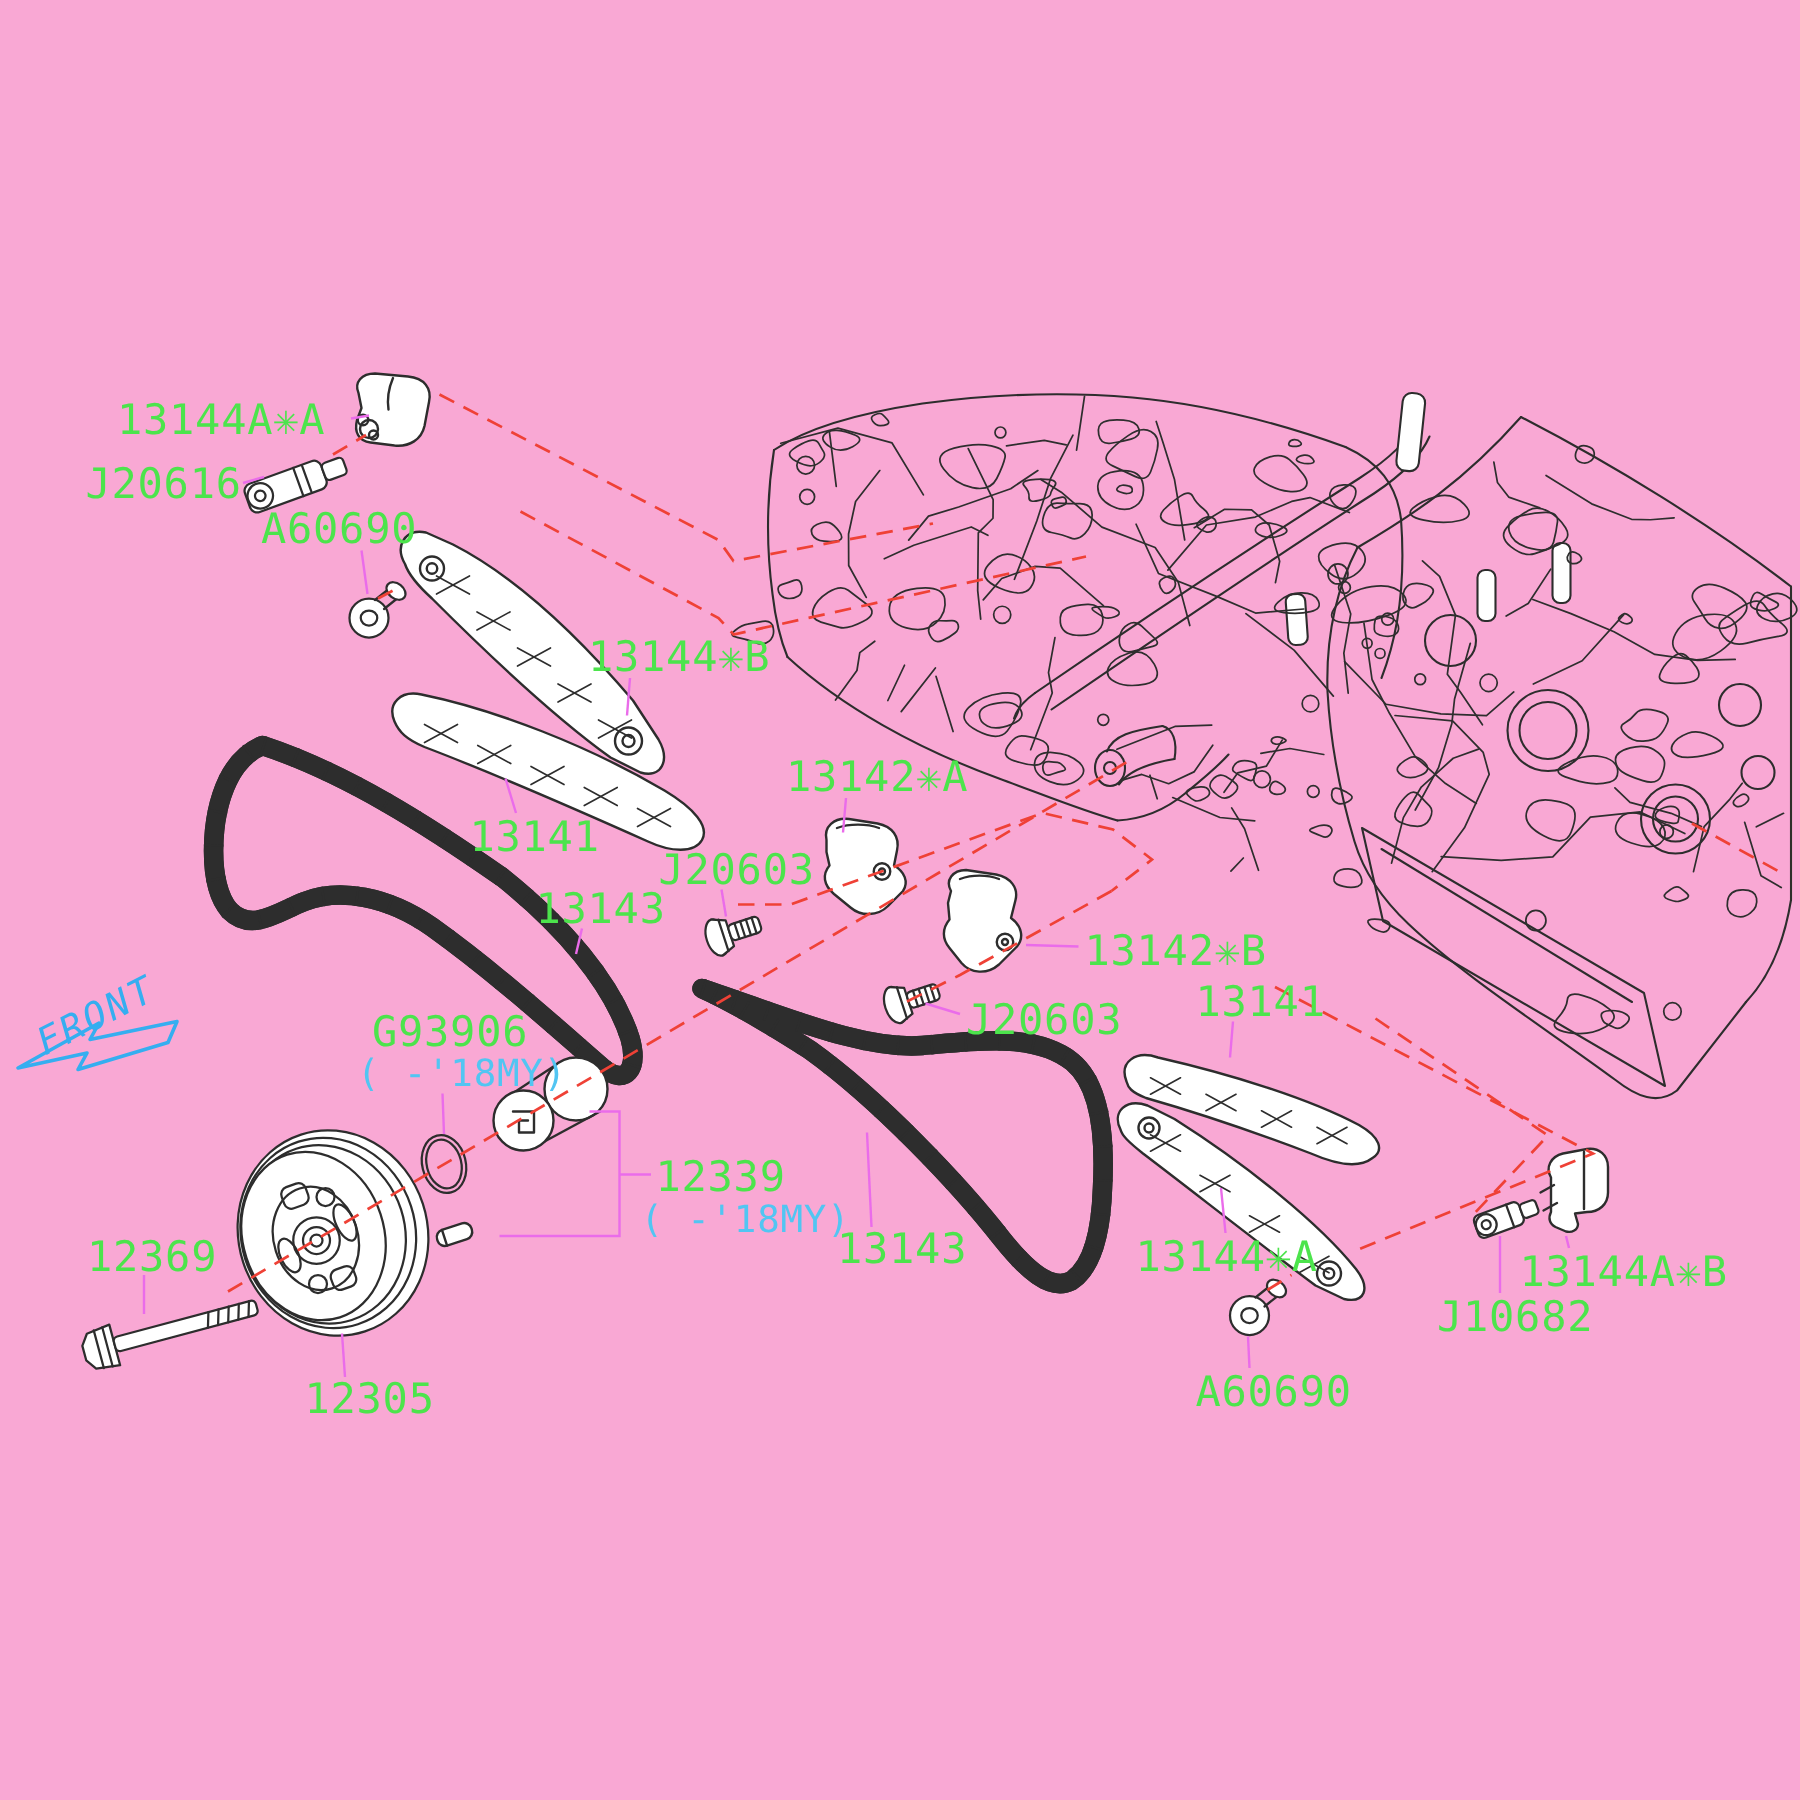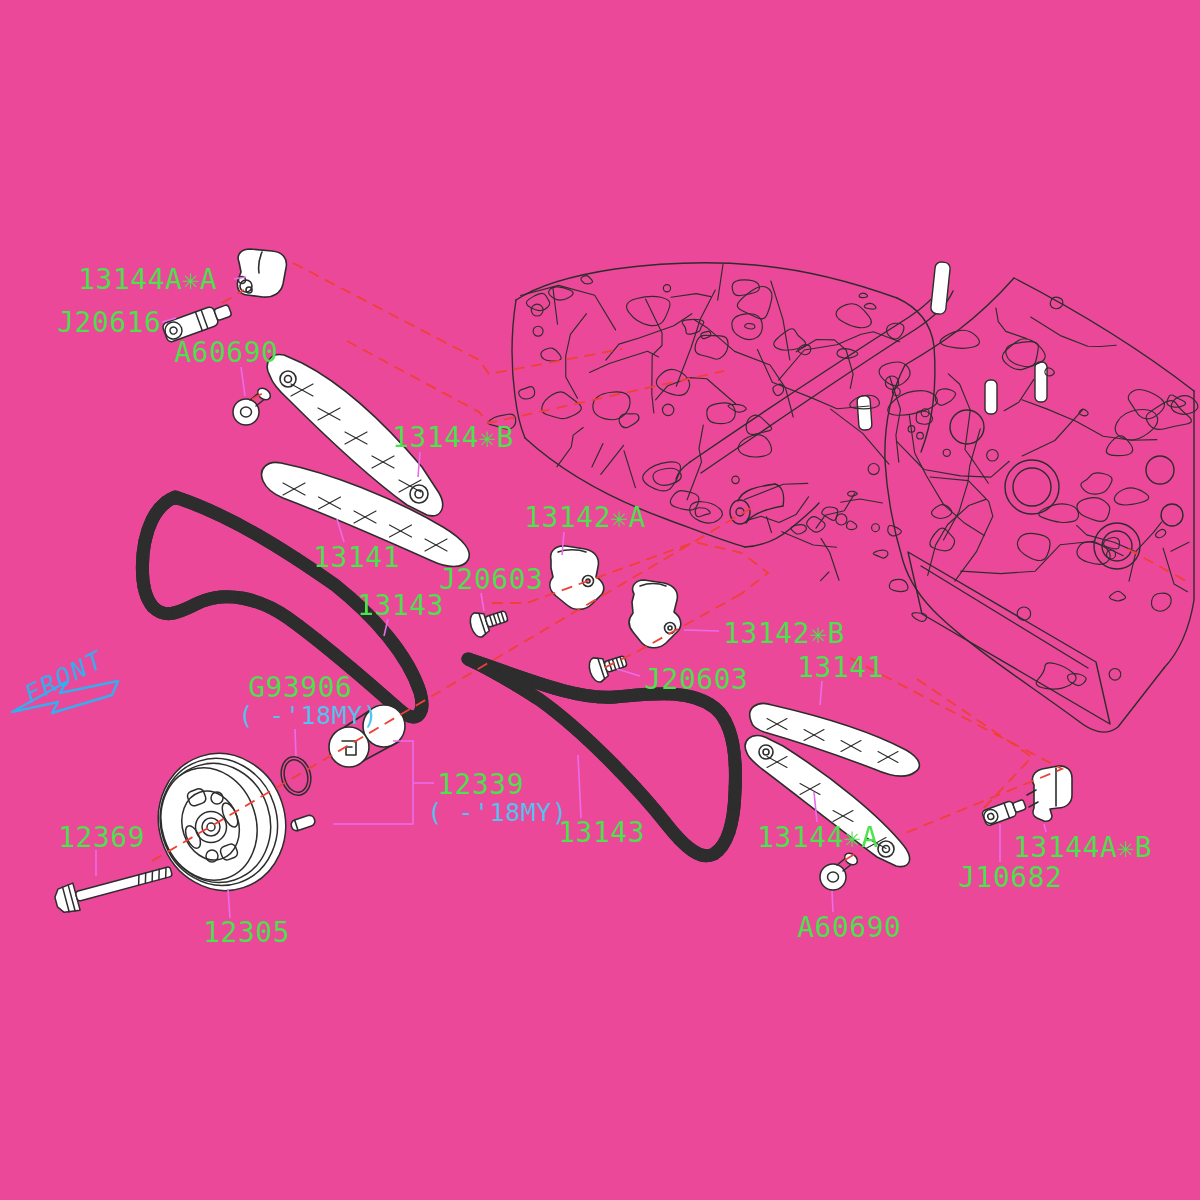--- a/index.html
+++ b/index.html
@@ -1,16 +1,16 @@
 <!DOCTYPE html>
 <html><head>
 <meta charset="utf-8">
 <style>
   html,body{margin:0;padding:0;background:#fff;}
-  #stage{position:relative;width:1200px;height:1200px;background:#ec4899;overflow:hidden;}
+  #stage{position:relative;width:1200px;height:1200px;background:#f9a8d4;overflow:hidden;}
   svg{display:block;}
   .plbl{font:28px "DejaVu Sans Mono","DejaVu Sans",monospace;fill:#4ce44c;letter-spacing:0.5px;}
   .psub{font:25px "DejaVu Sans Mono","DejaVu Sans",monospace;fill:#52c5f2;letter-spacing:0.5px;}
   .front-txt{font:italic 25px "DejaVu Sans Mono","DejaVu Sans",monospace;fill:#35aef0;letter-spacing:2px;}
   .lead{stroke:#ea6cea;stroke-width:1.6;fill:none;}
   .datum{stroke:#ef4136;stroke-width:1.8;fill:none;stroke-dasharray:11 7;}
   .ink{stroke:#2d2d2d;fill:none;stroke-linecap:round;stroke-linejoin:round;}
 </style>
 </head>
 <body>

